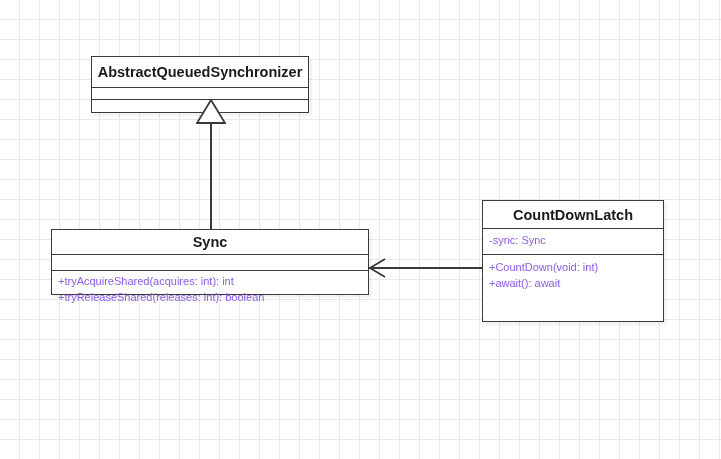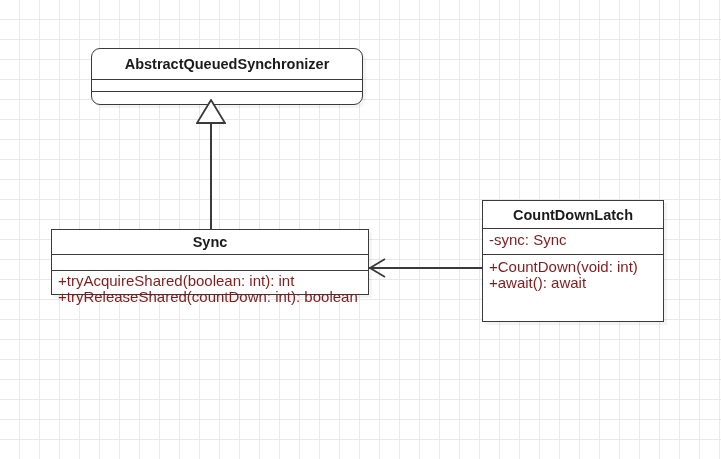--- a/index.html
+++ b/index.html
@@ -42,38 +42,37 @@
   }
   .uml-title {
     font-weight: bold;
     font-size: 14.5px;
     text-align: center;
     color: #1b1b1b;
     line-height: 1;
     white-space: nowrap;
   }
   .uml-members {
-    font-size: 15px;
-    color: #7f1d1d;
+    font-size: 11px;
+    color: #8b5cf6;
     padding: 2px 5px 2px 6px;
     line-height: 16px;
   }
   .uml-member {
     white-space: nowrap;
     display: block;
   }
   .uml-empty { }
 
   
   #cls-aqs {
     left: 91px;
-    top: 48px;
-    width: 272px;
+    top: 56px;
+    width: 218px;
     height: 57px;
-    border-radius: 9px;
   }
   #cls-aqs .uml-title {
     height: 31px;
     line-height: 30px;
   }
   #cls-aqs .uml-empty {
     height: 12px;
   }
 
   
@@ -163,22 +162,22 @@
 
   <div class="connector" id="gen-line"></div>
   <svg id="gen-arrowhead" viewBox="0 0 30 25">
     <polygon points="15,1 29,24 1,24" fill="#ffffff" stroke="#3a3a3a" stroke-width="1.8" stroke-linejoin="miter"></polygon>
   </svg>
 
   <div class="uml-class" id="cls-sync">
     <div class="uml-compartment uml-title">Sync</div>
     <div class="uml-compartment uml-empty"></div>
     <div class="uml-compartment uml-members">
-      <span class="uml-member">+tryAcquireShared(boolean: int): int</span>
-      <span class="uml-member">+tryReleaseShared(countDown: int): boolean</span>
+      <span class="uml-member">+tryAcquireShared(acquires: int): int</span>
+      <span class="uml-member">+tryReleaseShared(releases: int): boolean</span>
     </div>
   </div>
 
   <div class="connector" id="assoc-line"></div>
   <svg id="assoc-arrowhead" viewBox="0 0 22 22">
     <polyline points="19,2 4,11 19,20" fill="none" stroke="#3a3a3a" stroke-width="1.8" stroke-linecap="butt" stroke-linejoin="miter"></polyline>
   </svg>
 
   <div class="uml-class" id="cls-cdl">
     <div class="uml-compartment uml-title">CountDownLatch</div>

